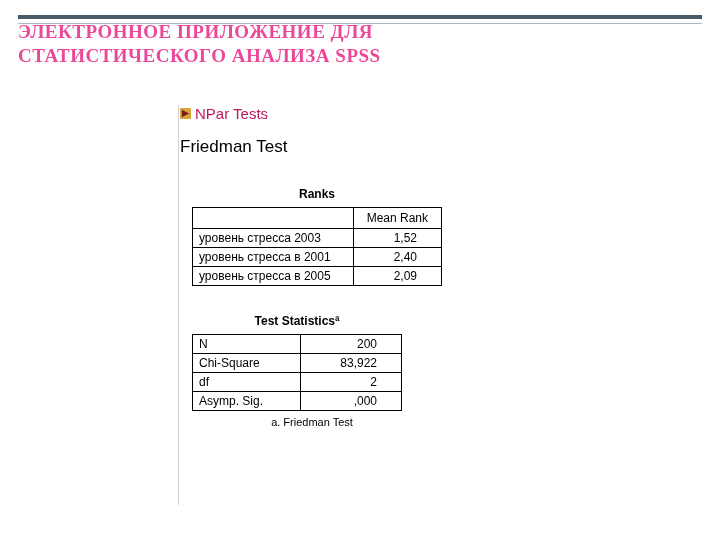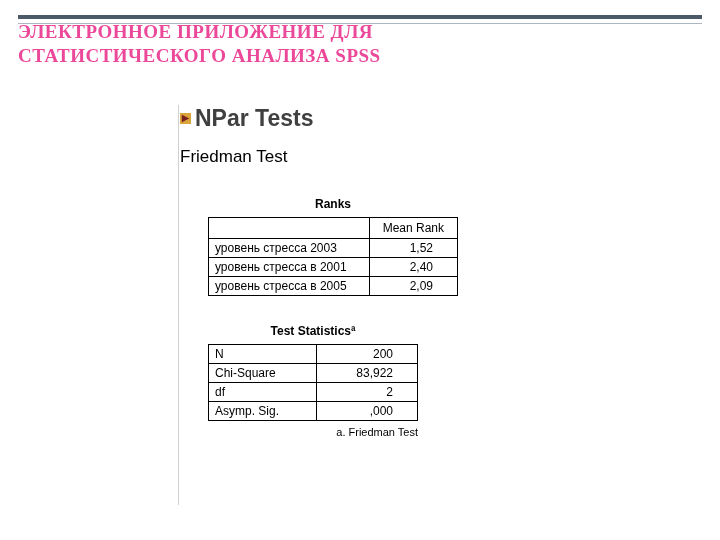--- a/index.html
+++ b/index.html
@@ -63,31 +63,31 @@
     margin-bottom: 14px;
   }
   .arrow-icon {
     width: 11px;
     height: 11px;
     display: inline-block;
     margin-right: 4px;
   }
   .arrow-icon svg { display: block; }
   .npar-title {
-    font-size: 23px;
-    font-weight: bold;
-    color: #404040;
+    font-size: 15px;
+    font-weight: normal;
+    color: #be185d;
   }
   .friedman-title {
     font-size: 17px;
     font-weight: normal;
     margin: 15px 0 30px 0;
   }
   .table-block {
-    margin: 0 0 28px 28px;
+    margin: 0 0 28px 12px;
     width: 250px;
   }
   .table-caption {
     font-size: 12px;
     font-weight: bold;
     text-align: center;
     margin-bottom: 6px;
   }
   table.spss {
     border-collapse: collapse;
@@ -113,21 +113,21 @@
   table.spss td.num {
     text-align: right;
     padding-right: 24px;
   }
   .ranks-label-col { width: 165px; }
   .ranks-val-col { width: 85px; }
   .stats-label-col { width: 120px; }
   .stats-val-col { width: 85px; }
   .footnote {
     font-size: 11px;
-    text-align: right;
+    text-align: center;
     margin: 5px 0 0 30px;
   }
 </style>
 </head>
 <body>
 
 <div class="slide">
 
   <div class="top-lines">
     <div class="top-line1"></div>

